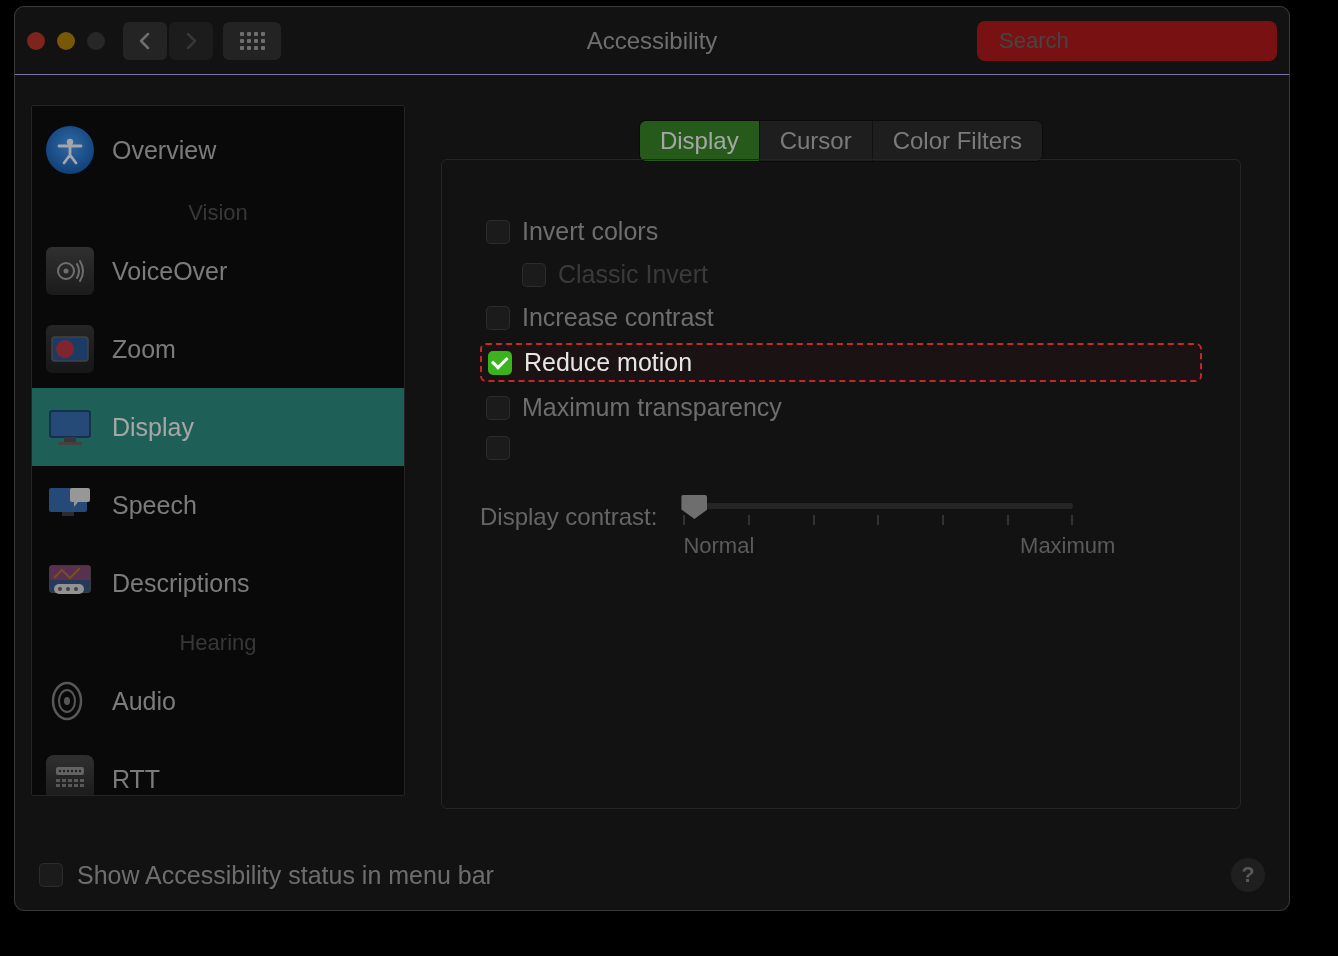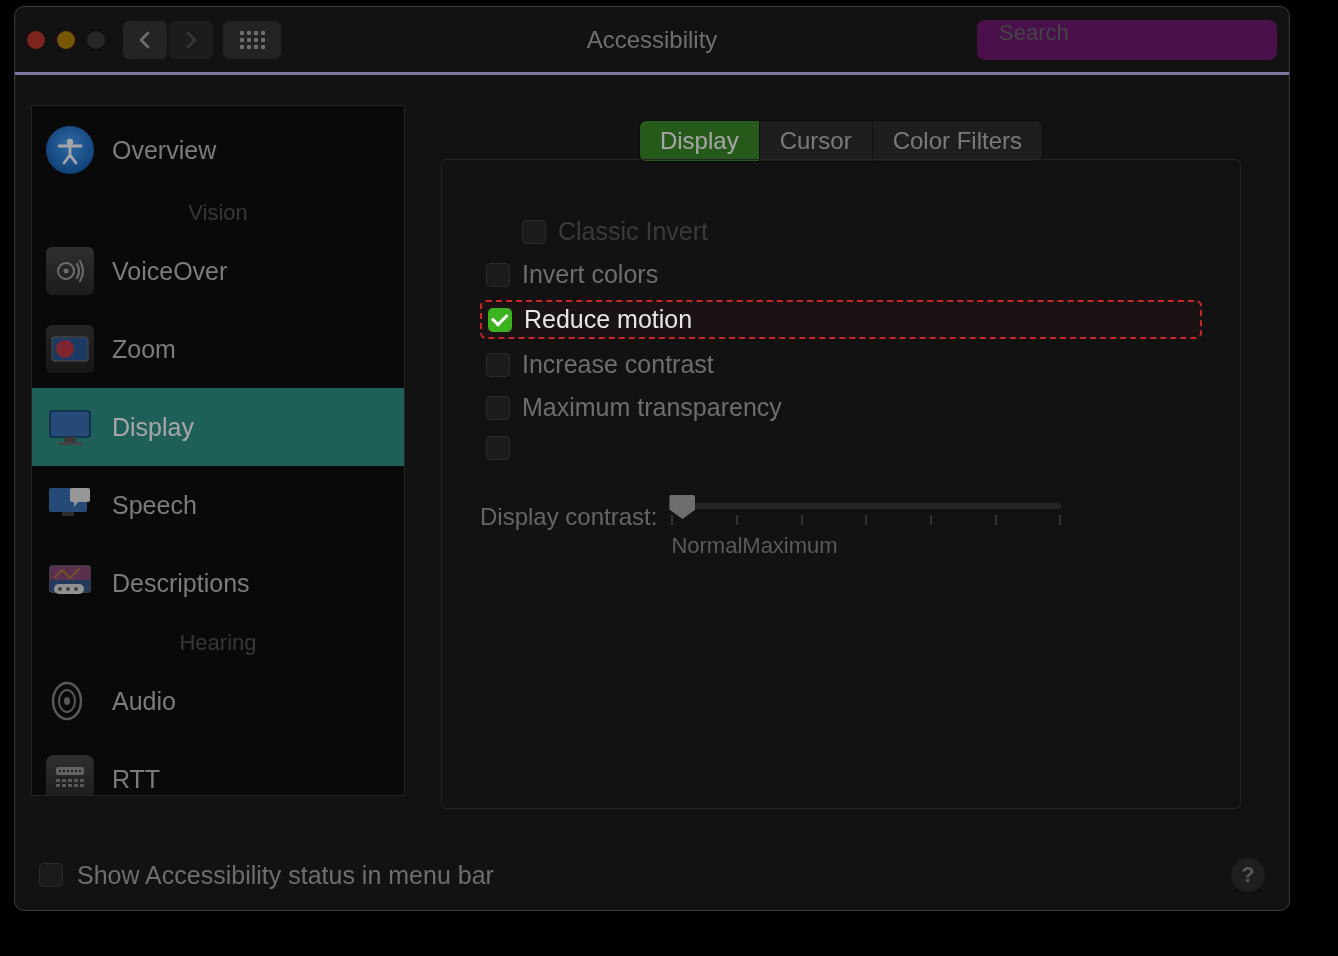--- a/index.html
+++ b/index.html
@@ -21,21 +21,21 @@
     display: flex;
     flex-direction: column;
   }
 
   
   .titlebar {
     height: 68px;
     display: flex;
     align-items: center;
     padding: 0 12px;
-    border-bottom: 3px solid #c4b5fd;
+    border-bottom: 1px solid #c4b5fd;
     position: relative;
   }
   .traffic-lights { display: flex; gap: 12px; margin-right: 18px; }
   .tl { width: 18px; height: 18px; border-radius: 50%; }
   .tl.close    { background: #c0392b; }
   .tl.min      { background: #b8860b; }
   .tl.zoom     { background: #3d3d3d; }
   .nav-btns { display: flex; gap: 2px; margin-right: 10px; }
   .nav-btn {
     width: 44px; height: 38px;
@@ -53,23 +53,23 @@
   }
   .grid-icon { display: grid; grid-template-columns: repeat(4,4px); grid-template-rows: repeat(3,4px); gap: 3px; }
   .grid-icon span { background: #aaa; width: 4px; height: 4px; border-radius: 1px; }
   .title {
     position: absolute; left: 50%; transform: translateX(-50%);
     color: #a9a9a9; font-size: 24px; font-weight: 500;
   }
   .search {
     margin-left: auto;
     width: 300px; height: 40px;
-    background: #701a75;
+    background: #b91c1c;
     border-radius: 8px;
-    display: flex; align-items: flex-start;
+    display: flex; align-items: center;
     padding: 0 12px; gap: 10px;
   }
   .search svg { width: 20px; height: 20px; stroke: #7a7a7a; fill: none; stroke-width: 2.5; }
   .search input {
     flex: 1; background: transparent; border: none; outline: none;
     color: #bbb; font-size: 22px;
   }
   .search input::placeholder { color: #6a6a6a; }
 
   
@@ -163,41 +163,41 @@
   }
   .ck-label { font-size: 25px; color: #a8a8a8; }
   .check-row.disabled .ck-label { color: #5a5a5a; }
   .check-row.highlight {
     border: 2px dashed #c62828;
     border-radius: 6px;
     background: rgba(198,40,40,0.05);
   }
   .check-row.highlight .ck-label { color: #e6e6e6; }
 
-  .slider-block { margin-top: 36px; display: flex; gap: 14px; align-items: flex-start; }
+  .slider-block { margin-top: 36px; display: flex; gap: 26px; align-items: flex-start; }
   .slider-label { font-size: 24px; color: #9c9c9c; padding-top: 0; }
   .slider-wrap { flex: 1; }
   .track {
     position: relative; height: 6px; background: #3a3a3a;
     border-radius: 3px; width: 390px;
   }
   .ticks {
     position: absolute; top: 12px; left: 0; right: 0;
     display: flex; justify-content: space-between;
   }
   .ticks span { width: 2px; height: 10px; background: #4e4e4e; }
   .thumb {
     position: absolute; top: -8px; left: -2px;
     width: 26px; height: 24px;
     background: #a9a9a9;
     clip-path: polygon(0 0, 100% 0, 100% 60%, 50% 100%, 0 60%);
     border-radius: 2px;
   }
   .slider-minmax {
-    display: flex; 
+    display: flex; justify-content: space-between;
     width: 432px; margin-top: 24px;
     color: #8a8a8a; font-size: 22px;
   }
 
   
   .footer {
     padding: 10px 24px 18px 24px;
     display: flex; align-items: center;
     color: #a8a8a8; font-size: 25px;
   }
@@ -385,38 +385,38 @@
 
     <div class="main">
       <div class="seg">
         <div class="seg-btn active">Display</div>
         <div class="seg-btn">Cursor</div>
         <div class="seg-btn">Color Filters</div>
       </div>
 
       <div class="panel">
 
+        <div class="check-row">
+          <div class="checkbox"></div>
+          <span class="ck-label">Invert colors</span>
+        </div>
+
         <div class="check-row indent disabled">
           <div class="checkbox"></div>
           <span class="ck-label">Classic Invert</span>
         </div>
 
         <div class="check-row">
           <div class="checkbox"></div>
-          <span class="ck-label">Invert colors</span>
+          <span class="ck-label">Increase contrast</span>
         </div>
 
         <div class="check-row highlight">
           <div class="checkbox checked"></div>
           <span class="ck-label">Reduce motion</span>
-        </div>
-
-        <div class="check-row">
-          <div class="checkbox"></div>
-          <span class="ck-label">Increase contrast</span>
         </div>
 
         <div class="check-row">
           <div class="checkbox"></div>
           <span class="ck-label">Maximum transparency</span>
         </div>
 
         <div class="check-row">
           <div class="checkbox"></div>
         </div>

